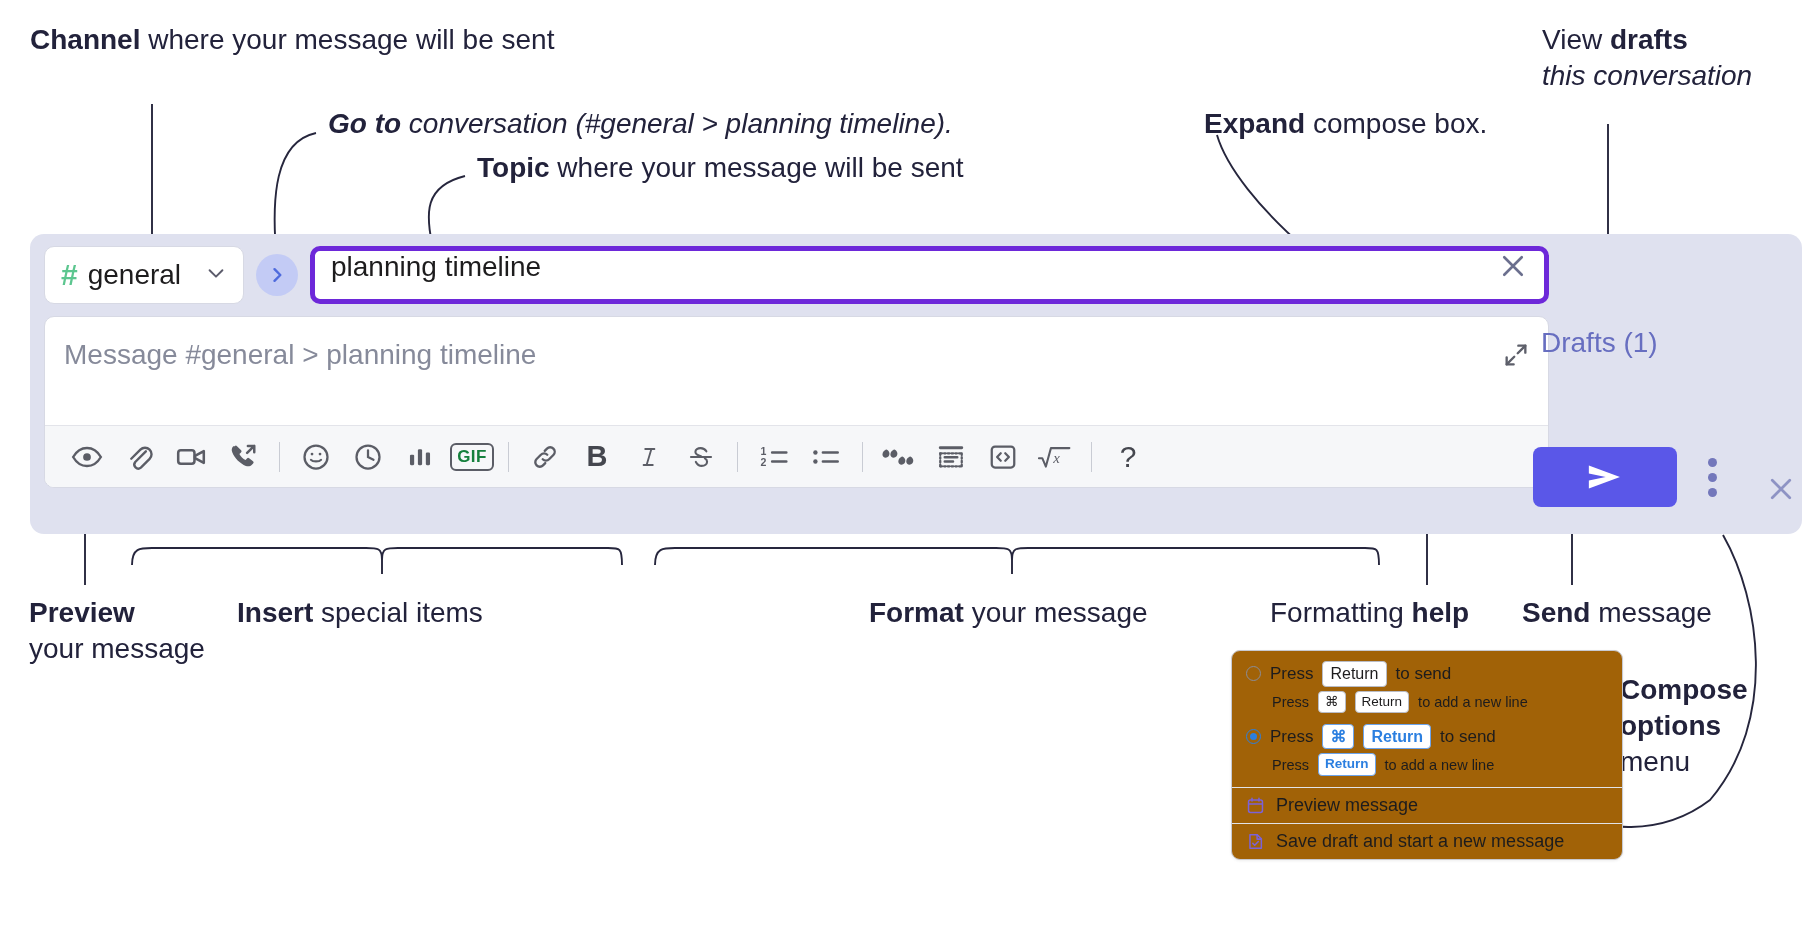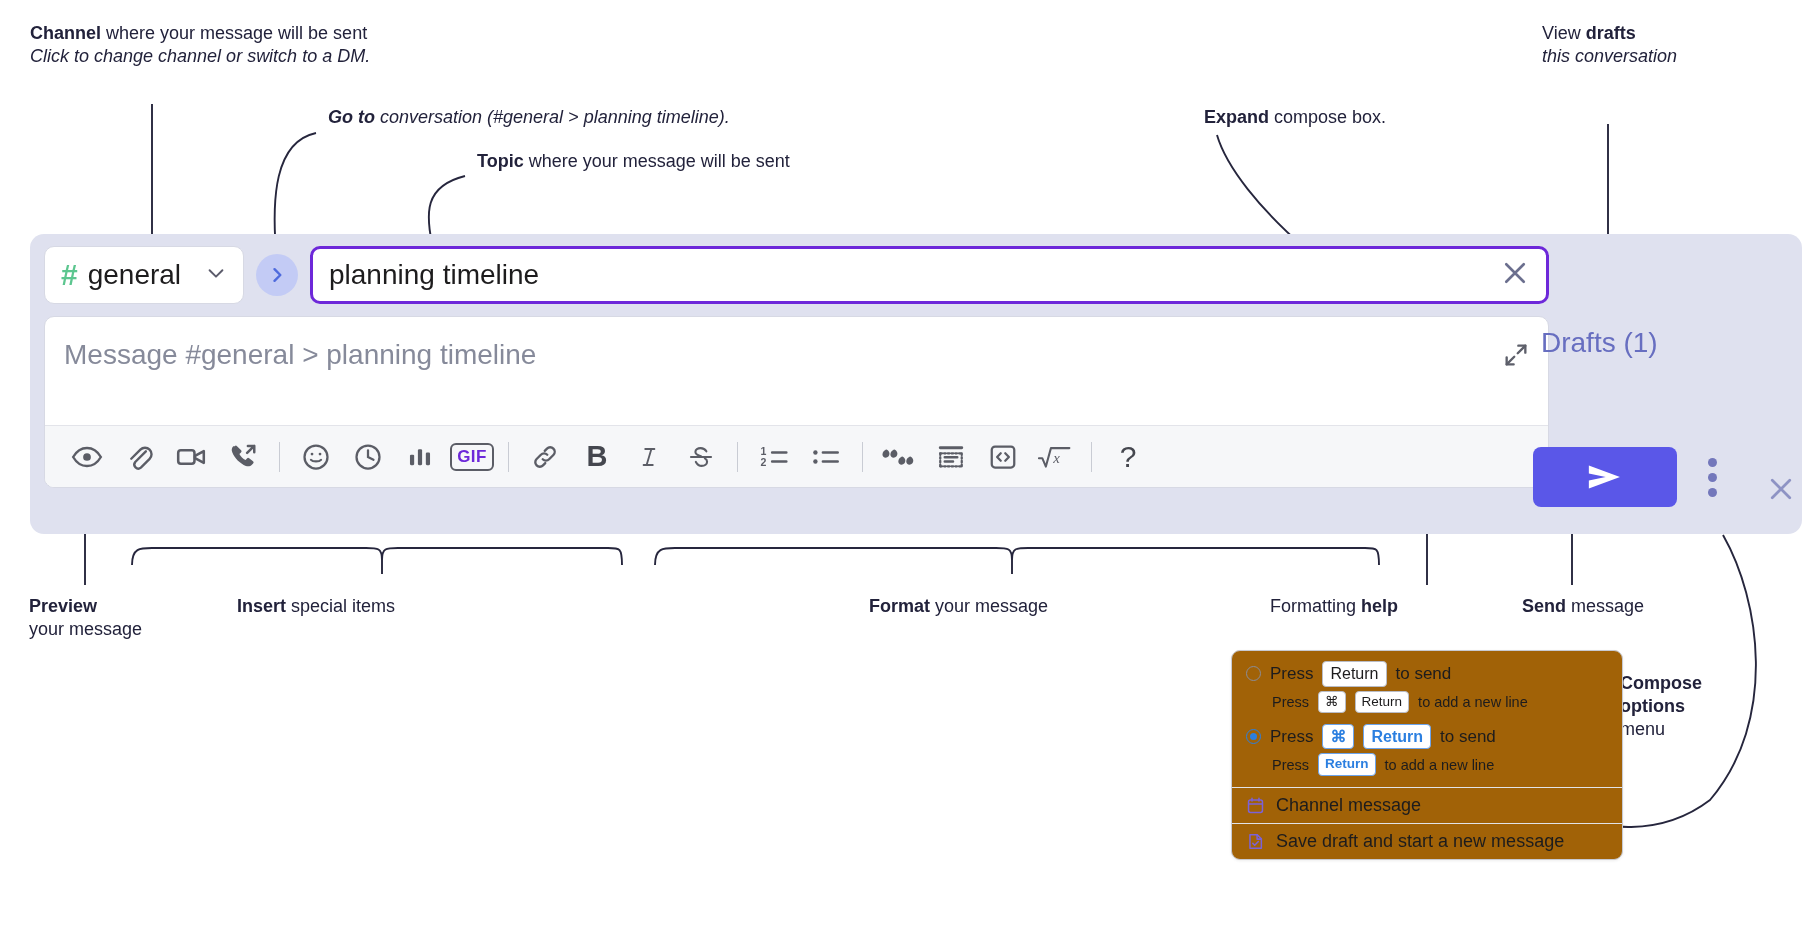--- a/index.html
+++ b/index.html
@@ -7,21 +7,21 @@
   body {
     width:1814px; height:944px; position:relative;
     background:#ffffff;
     font-family:"Liberation Sans", sans-serif;
     color:#1d1c1d;
     overflow:hidden;
   }
   .anno { position:absolute; color:#22223b; line-height:1.28; white-space:nowrap; }
   .anno b { font-weight:700; }
   .anno i { font-style:italic; }
-  .anno.lg { font-size:18px; }
+  .anno.lg { font-size:28px; }
 
   svg.overlay { position:absolute; left:0; top:0; width:1814px; height:944px; pointer-events:none; }
 
   
   #compose {
     position:absolute; left:30px; top:234px; width:1772px; height:300px;
     background:#dfe1ef; border-radius:14px;
   }
   #composeInner { position:absolute; left:14px; top:12px; width:1505px; }
 
@@ -36,22 +36,22 @@
   .chev { margin-left:auto; color:#5b5b6b; font-size:19px; }
 
   .gobtn {
     width:42px; height:42px; border-radius:50%;
     background:#c3cbf5; display:flex; align-items:center; justify-content:center;
     flex:0 0 auto;
   }
 
   .topicfield {
     flex:1 1 auto; height:58px; background:#fff;
-    border:3px solid #6d28d9; border-radius:10px;
-    display:flex; align-items:center; padding:0 16px;
+    border:5px solid #6d28d9; border-radius:10px;
+    display:flex; padding:0 16px;
   }
   .topicval { font-size:28px; color:#1d1c1d; }
   .topicx { margin-left:auto; color:#6b6f8e; }
 
   .msgbox {
     margin-top:12px; background:#fff; border:1px solid #d7d9e4;
     border-radius:10px; height:172px; position:relative;
   }
   .placeholder {
     position:absolute; left:19px; top:22px;
@@ -63,21 +63,21 @@
     position:absolute; left:0; right:0; bottom:0; height:62px;
     background:#f6f7f9; border-top:1px solid #e3e4ea;
     border-radius:0 0 9px 9px;
     display:flex; align-items:center; padding:0 16px; gap:0;
   }
   .tb { width:52px; height:46px; display:flex; align-items:center; justify-content:center; color:#5b5d66; }
   .tbdiv { width:1px; height:30px; background:#c9ccd4; margin:0 10px; }
   .gifbox {
     border:2px solid #5b5d66; border-radius:6px;
     font-size:17px; font-weight:700; letter-spacing:.4px;
-    padding:2px 5px; color:#6d28d9; font-family:"Liberation Sans", sans-serif;
+    padding:2px 5px; color:#15803d; font-family:"Liberation Sans", sans-serif;
   }
   .tbtxt { font-size:30px; color:#45474f; font-family:"Liberation Serif", serif; }
   .tbtxt.b { font-weight:700; font-family:"Liberation Sans", sans-serif; font-size:29px; }
   .qmark { font-size:30px; color:#45474f; }
   .kebab {
     position:absolute; left:1716px; top:458px;
     display:flex; flex-direction:column; gap:6px; align-items:center;
   }
   .kebab span { width:9px; height:9px; border-radius:50%; background:#7377bb; display:block; }
   .panelx { position:absolute; left:1736px; top:240px; color:#8e93c4; }
@@ -112,21 +112,20 @@
     padding:7px 14px; font-size:18px; color:#1d1c1d;
   }
   .mitem:first-child { padding-top:9px; }
   .ic { color:#7b62d8; display:flex; flex:0 0 auto; }
 </style>
 </head>
 <body>
 
 <div class="anno lg" style="left:30px; top:22px;">
   <div><b>Channel</b><span> where your message will be sent</span></div>
-  <div><i>Click to change channel or switch to a DM.</i></div>
 </div>
 
 <div class="anno lg" style="left:328px; top:106px;font-style:italic;">
   <b>Go to</b><span> conversation (#general &gt; planning timeline).</span>
 </div>
 
 <div class="anno lg" style="left:477px; top:150px;">
   <b>Topic</b><span> where your message will be sent</span>
 </div>
 
@@ -449,21 +448,21 @@
   <div class="mdiv"></div>
 
   <div class="mitem">
     <span class="ic">
       <svg width="19" height="19" viewBox="0 0 24 24" fill="none" stroke="currentColor" stroke-width="1.9" stroke-linecap="round">
           <rect x="3.2" y="5.2" width="17.6" height="15.6" rx="2.4"></rect>
           <path d="M3.2 10 L20.8 10"></path>
           <path d="M7.6 3 L7.6 6.4 M16.4 3 L16.4 6.4"></path>
         </svg>
     </span>
-    <span>Channel message</span>
+    <span>Preview message</span>
   </div>
 
 
   <div class="mdiv"></div>
 
   <div class="mitem">
     <span class="ic">
       <svg width="19" height="19" viewBox="0 0 24 24" fill="none" stroke="currentColor" stroke-width="1.9" stroke-linecap="round" stroke-linejoin="round">
           <path d="M5 3.4 L14.2 3.4 L19.4 8.6 L19.4 20.6 L5 20.6 Z"></path>
           <path d="M14 3.6 L14 9 L19.2 9"></path>

